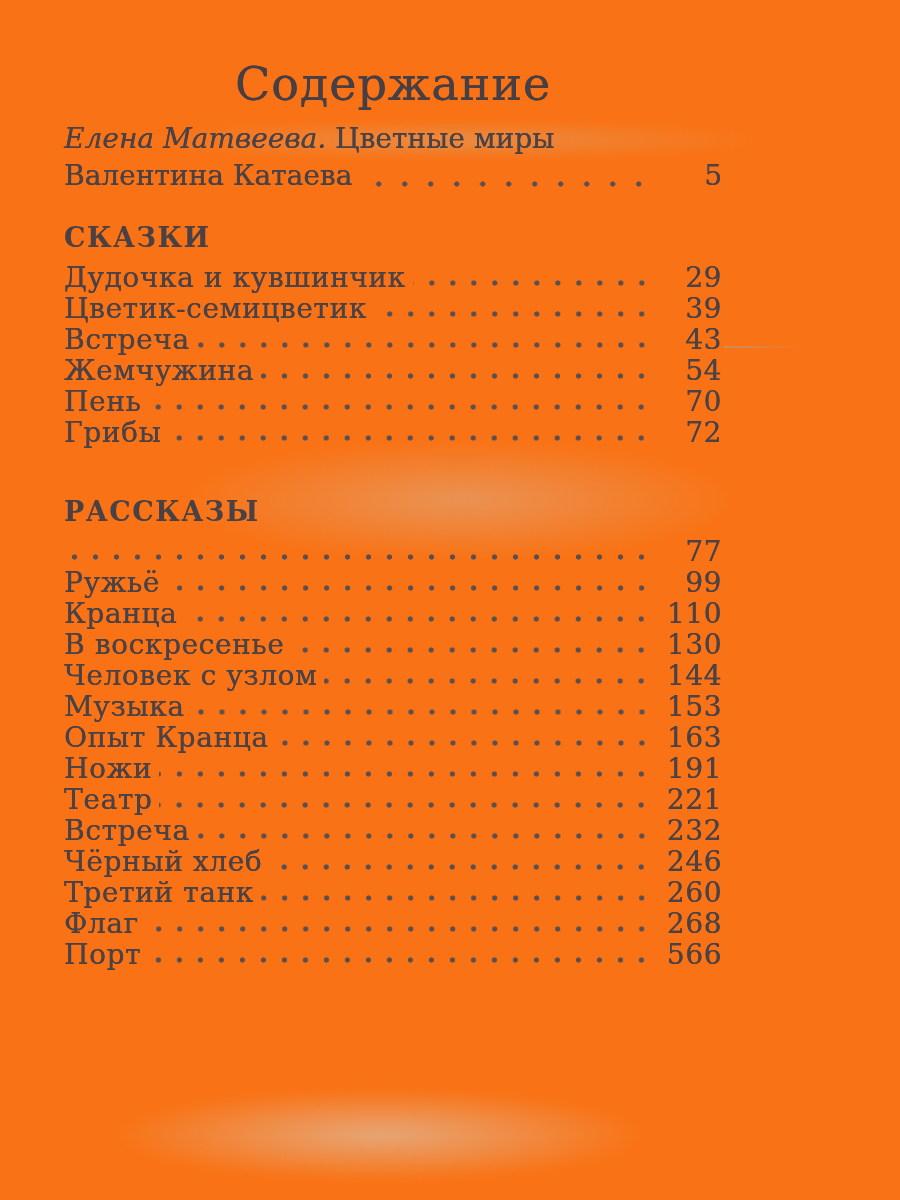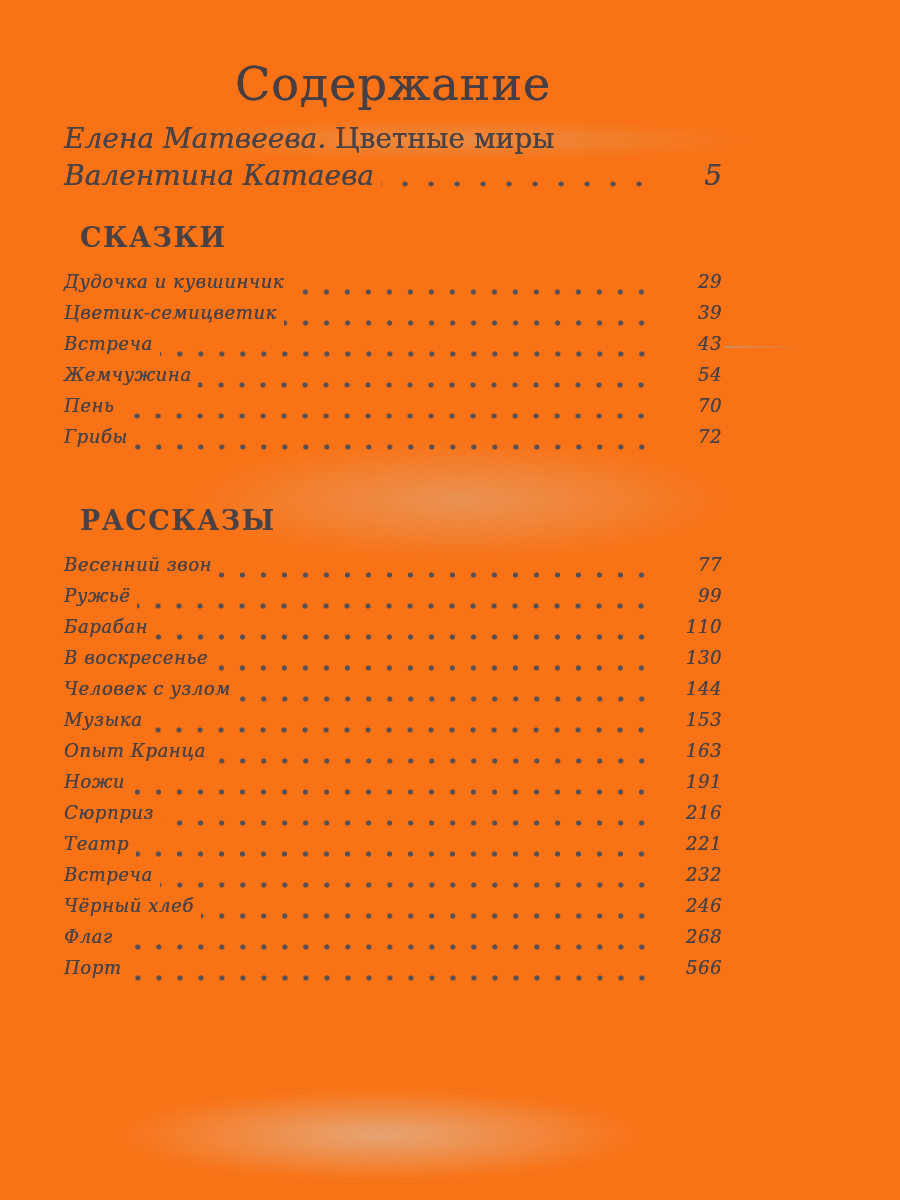--- a/index.html
+++ b/index.html
@@ -54,37 +54,36 @@
   }
   .intro {
     margin-top: 10px;
     font-size: 28px;
     line-height: 37px;
     text-shadow: 0.3px 0 0 currentColor;
   }
   .intro .author { font-style: italic; }
   .row {
     display: flex;
-    align-items: flex-start;
+    align-items: center;
     height: 31px;
     white-space: nowrap;
-    font-style: italic;
   }
   .intro .row { height: 37px; font-size: 28px; }
   .toc-section h2 {
-    margin: 16px;
+    margin: 0;
     font-size: 27px;
     font-weight: bold;
     letter-spacing: 1.5px;
     line-height: 34px;
     color: #4a4145;
   }
   .toc-section .entries { margin-top: 7px; }
   .toc-section .row {
-    font-size: 18px;
+    font-size: 28px;
     letter-spacing: 0.6px;
     text-shadow: 0.3px 0 0 currentColor;
   }
   .sec-0 { margin-top: 27px; }
   .sec-1 { margin-top: 47px; }
   .leader {
     flex: 1 1 auto;
     align-self: stretch;
     margin-left: 7px;
     margin-right: 4px;
@@ -154,31 +153,30 @@
               <span>Грибы</span>
               <span class="leader"></span>
               <span class="pagenum">72</span>
             </div>
           </div>
         </section>
         <section class="toc-section sec-1">
           <h2>РАССКАЗЫ</h2>
           <div class="entries">
             <div class="row">
-              <span>Весенний звон</span>
               <span class="leader"></span>
               <span class="pagenum">77</span>
             </div>
             <div class="row">
               <span>Ружьё</span>
               <span class="leader"></span>
               <span class="pagenum">99</span>
             </div>
             <div class="row">
-              <span>Барабан</span>
+              <span>Кранца</span>
               <span class="leader"></span>
               <span class="pagenum">110</span>
             </div>
             <div class="row">
               <span>В воскресенье</span>
               <span class="leader"></span>
               <span class="pagenum">130</span>
             </div>
             <div class="row">
               <span>Человек с узлом</span>
@@ -194,38 +192,38 @@
               <span>Опыт Кранца</span>
               <span class="leader"></span>
               <span class="pagenum">163</span>
             </div>
             <div class="row">
               <span>Ножи</span>
               <span class="leader"></span>
               <span class="pagenum">191</span>
             </div>
             <div class="row">
-              <span>Сюрприз</span>
-              <span class="leader"></span>
-              <span class="pagenum">216</span>
-            </div>
-            <div class="row">
               <span>Театр</span>
               <span class="leader"></span>
               <span class="pagenum">221</span>
             </div>
             <div class="row">
               <span>Встреча</span>
               <span class="leader"></span>
               <span class="pagenum">232</span>
             </div>
             <div class="row">
               <span>Чёрный хлеб</span>
               <span class="leader"></span>
               <span class="pagenum">246</span>
+            </div>
+            <div class="row">
+              <span>Третий танк</span>
+              <span class="leader"></span>
+              <span class="pagenum">260</span>
             </div>
             <div class="row">
               <span>Флаг</span>
               <span class="leader"></span>
               <span class="pagenum">268</span>
             </div>
             <div class="row">
               <span>Порт</span>
               <span class="leader"></span>
               <span class="pagenum">566</span>

